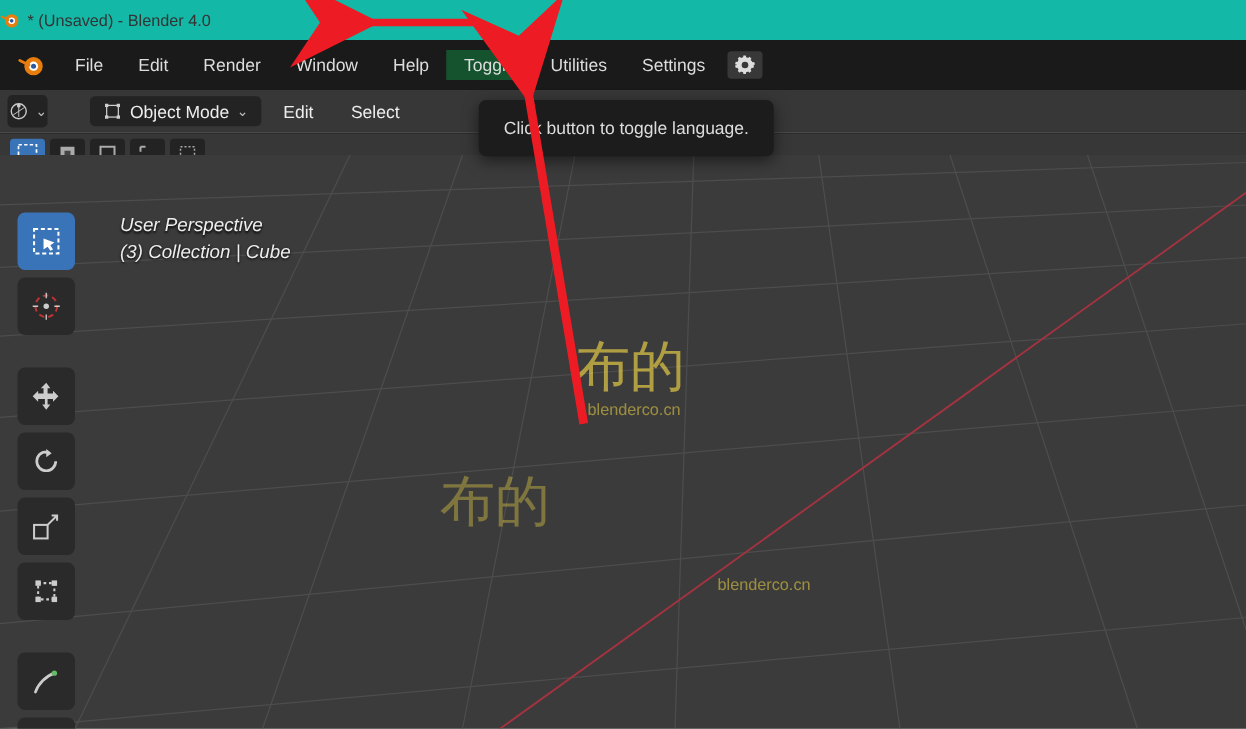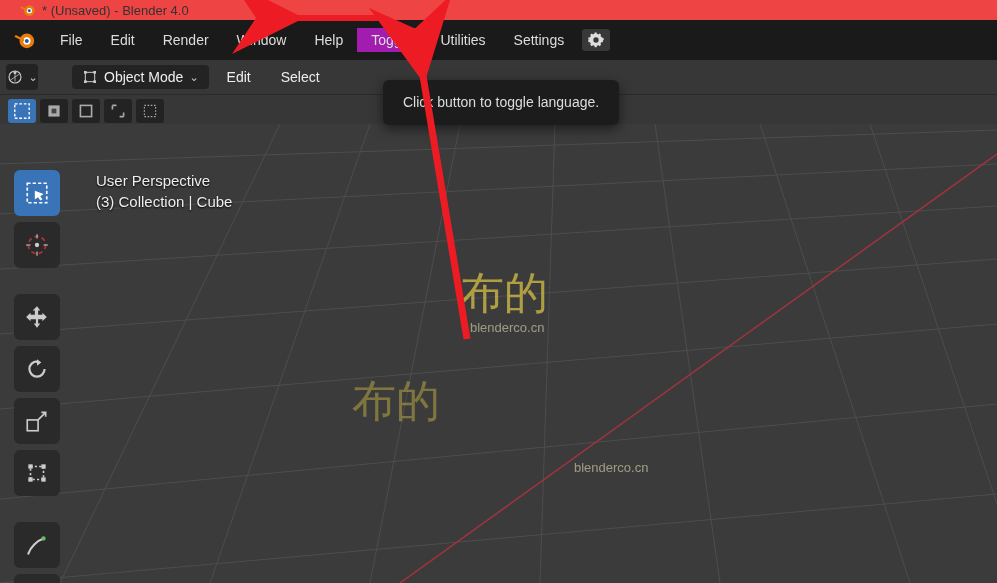--- a/index.html
+++ b/index.html
@@ -1,24 +1,24 @@
 <!DOCTYPE html>
 <html><head>
 <meta charset="utf-8">
 <style>
 * { margin: 0; padding: 0; box-sizing: border-box; font-family: -apple-system, BlinkMacSystemFont, "Segoe UI", Arial, sans-serif; }
 body { width: 997px; height: 583px; overflow: hidden; background: #fff; position: relative; }
 
-.titlebar { height: 20px; background: #ef4444; display: flex; align-items: center; padding-left: 20px; font-size: 13px; color: #333; }
+.titlebar { height: 32px; background: #14b8a6; display: flex; align-items: center; padding-left: 0; font-size: 13px; color: #333; }
 .title-logo { width: 16px; height: 16px; margin-right: 6px; display: inline-flex; }
 
 .menubar { height: 40px; background: #1a1a1a; display: flex; align-items: center; padding-left: 4px; color: #ddd; font-size: 14px; }
 .menu-logo { width: 22px; height: 22px; margin: 0 10px; display: inline-flex; }
 .menu-item { padding: 4px 14px; cursor: default; white-space: nowrap; }
-.menu-item.active { background: #a21caf; }
+.menu-item.active { background: #14532d; }
 .menu-gear { width: 28px; height: 22px; background: #383838; display: inline-flex; align-items: center; justify-content: center; margin: 0 4px; border-radius: 3px; }
 .workspace-tabs { display: flex; align-items: center; height: 100%; margin-left: 20px; color: #aaa; font-size: 13px; }
 .ws-tab { padding: 4px 14px; }
 
 .toolbar { height: 34px; background: #373737; display: flex; align-items: center; padding-left: 6px; gap: 6px; color: #eee; font-size: 14px; }
 .tb-btn { background: #232323; border-radius: 4px; height: 26px; display: inline-flex; align-items: center; justify-content: center; padding: 0 8px; }
 .tb-icon { width: 32px; padding: 0; }
 .mode-select { background: #232323; border-radius: 4px; padding: 4px 10px; display: inline-flex; align-items: center; gap: 6px; margin-left: 28px; }
 .chev { font-size: 11px; opacity: .8; }
 
@@ -27,26 +27,26 @@
 .sel-toggle.active { background: #3a74b8; }
 
 .viewport { position: absolute; left: 0; top: 124px; right: 0; bottom: 0; background: #3b3b3b; overflow: hidden; }
 .grid { position: absolute; inset: 0; }
 
 .left-tools { position: absolute; left: 14px; top: 46px; width: 48px; display: flex; flex-direction: column; gap: 6px; }
 .left-sep { height: 14px; }
 .tool { width: 46px; height: 46px; background: #2a2a2a; border-radius: 6px; display: flex; align-items: center; justify-content: center; color: #ccc; }
 .tool.active { background: #3a74b8; color: #fff; }
 
-.overlay-text { position: absolute; left: 96px; top: 48px; color: #eee; font-size: 15px; text-shadow: 0 1px 2px #000; }
+.overlay-text { position: absolute; left: 96px; top: 48px; color: #eee; font-size: 15px; text-shadow: 0 1px 2px #000; font-style: italic; }
 .overlay-text div:first-child { margin-bottom: 4px; }
 
 .tooltip { position: absolute; left: 383px; top: 80px; background: #1c1c1c; color: #ddd; padding: 12px 20px; border-radius: 6px; font-size: 14px; line-height: 1.5; text-align: center; box-shadow: 0 4px 12px rgba(0,0,0,.5); }
 
-.watermark { position: absolute; color: #fef9c3; pointer-events: none; font-weight: 300; }
+.watermark { position: absolute; color: #fde047; pointer-events: none; font-weight: 300; }
 .wm-big { font-size: 44px; color: #fde047; opacity:.6; }
 .wm-sm { font-size: 13px; opacity:.5; }
 
 svg { display: block; }
 </style>
 </head>
 <body>
 
 <div class="titlebar">
   <span class="title-logo">

